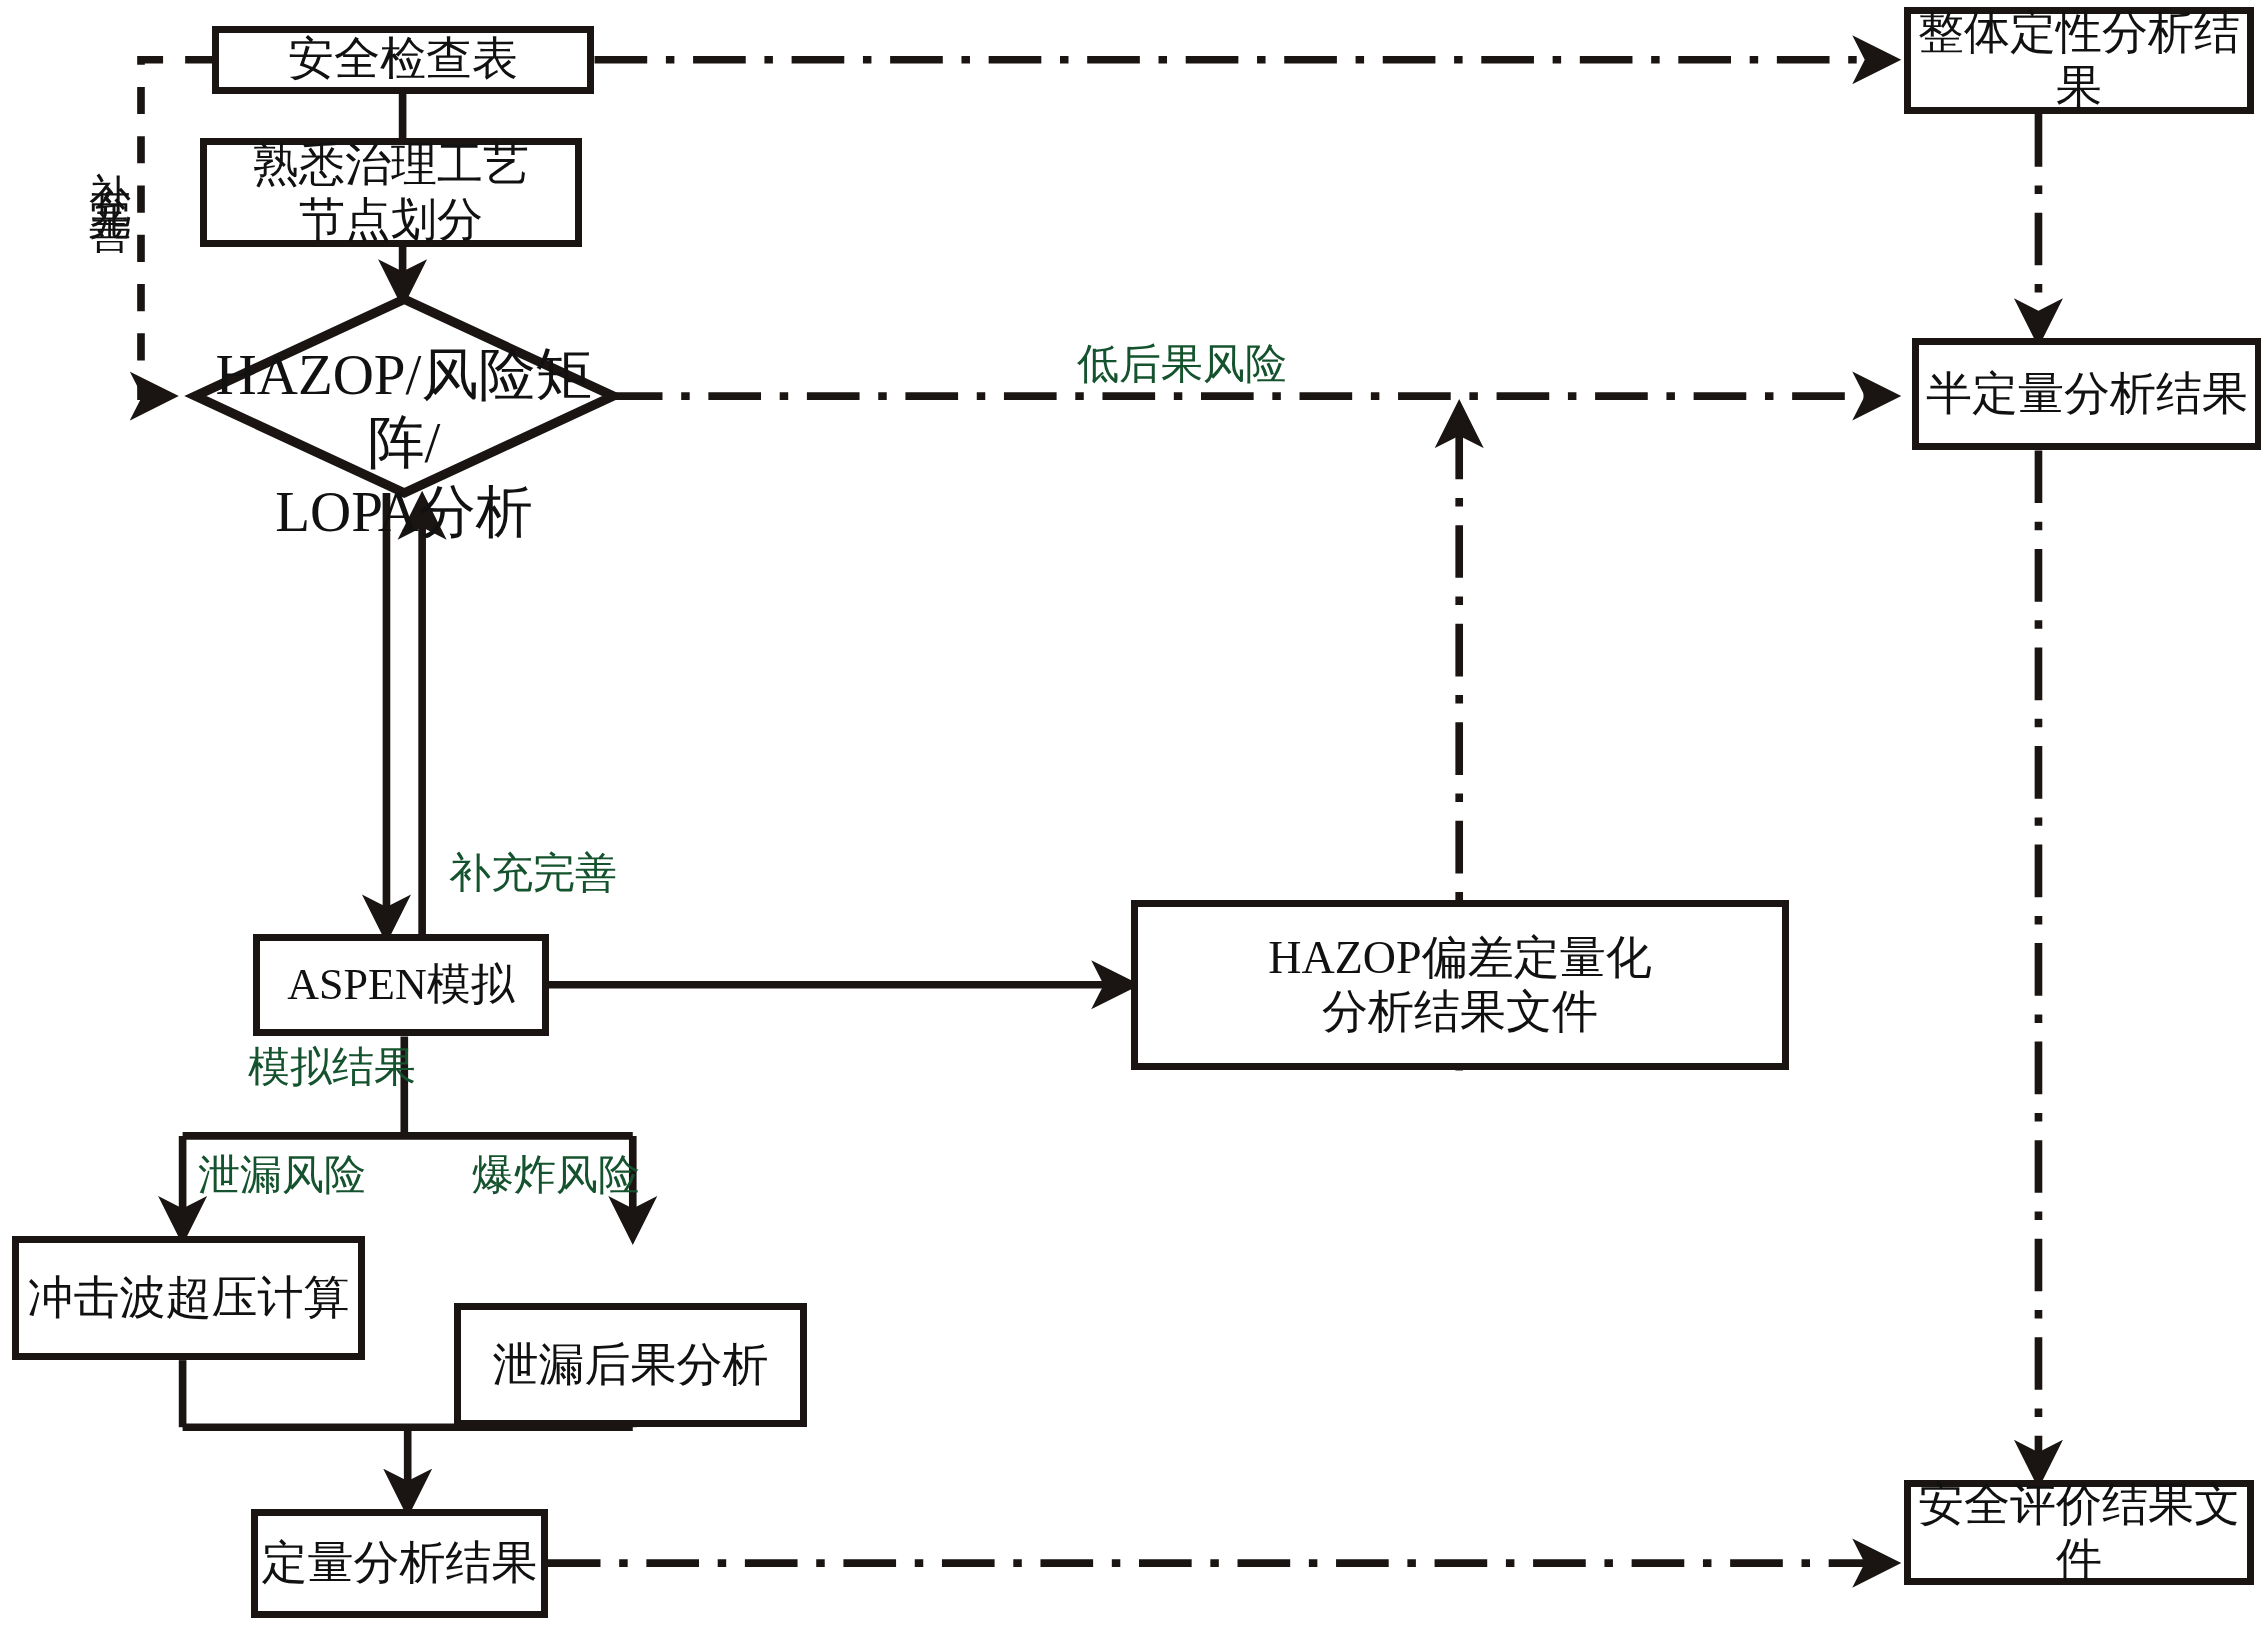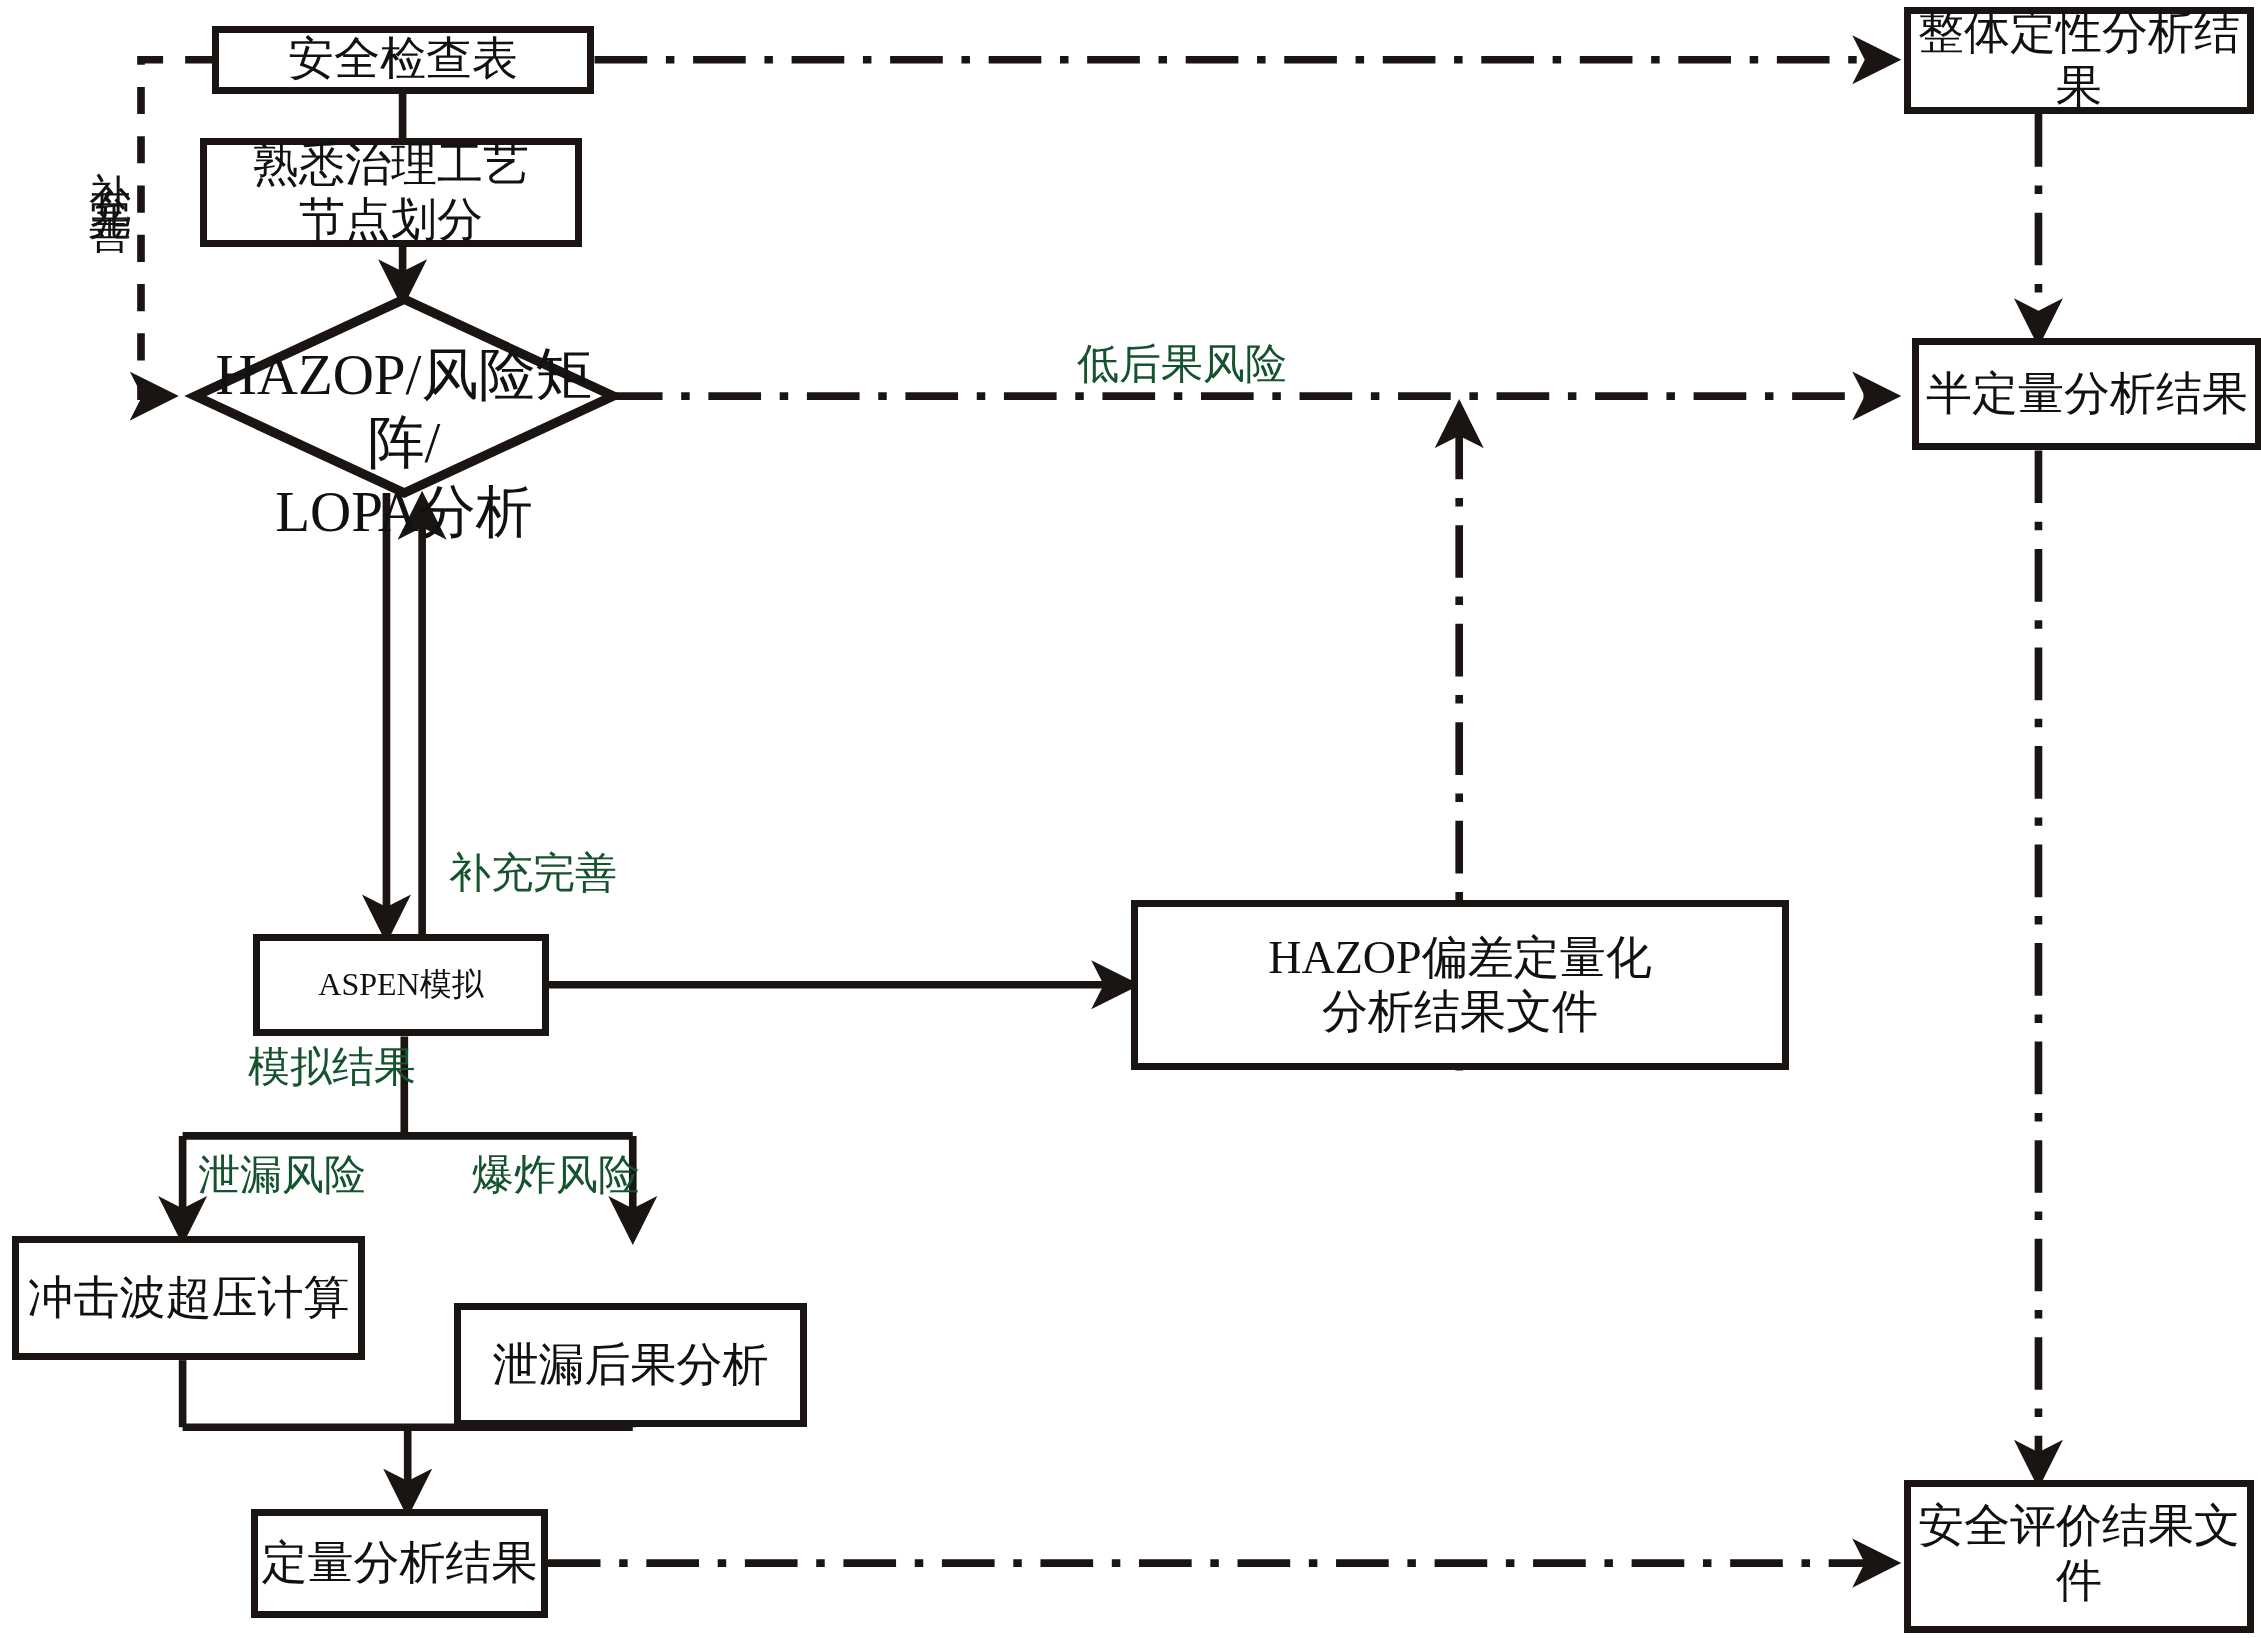--- a/index.html
+++ b/index.html
@@ -126,21 +126,21 @@
   <div class="node" style="left:200px; top:138px; width:382px; height:109px;">
     <span>熟悉治理工艺
 节点划分</span>
   </div>
 
   <div class="diamond-wrap" style="left:195px; top:299px; width:418px; height:194px;">
     <span class="diamond-label" style="top:42px;">HAZOP/风险矩阵/
 LOPA分析</span>
   </div>
 
-  <div class="node" style="left:253px; top:934px; width:296px; height:102px; font-size:32px;">
+  <div class="node" style="left:253px; top:934px; width:296px; height:102px; font-size:44px;">
     <span>ASPEN模拟</span>
   </div>
 
   <div class="node" style="left:1131px; top:900px; width:658px; height:170px;">
     <span>HAZOP偏差定量化
 分析结果文件</span>
   </div>
 
   <div class="node" style="left:12px; top:1236px; width:353px; height:124px;">
     <span>冲击波超压计算</span>
@@ -155,21 +155,21 @@
   </div>
 
   <div class="node" style="left:1904px; top:6.8px; width:350px; height:107px;justify-content:flex-end;">
     <span>整体定性分析结果</span>
   </div>
 
   <div class="node" style="left:1904px; top:338px; width:350px; height:112px;margin-left:8px;">
     <span>半定量分析结果</span>
   </div>
 
-  <div class="node" style="left:1904px; top:1480px; width:350px; height:153px;font-family:Liberation Mono, monospace;">
+  <div class="node" style="left:1904px; top:1480px; width:350px; height:105px;">
     <span>安全评价结果文件</span>
   </div>
 
   <div class="vlabel" style="left:82px; top:138px;">补充完善</div>
 
   <div class="edge-label" style="left:1077px; top:340px;">低后果风险</div>
 
 
   <div class="edge-label" style="left:449px; top:849px; text-align:left;">补充完善</div>
 

